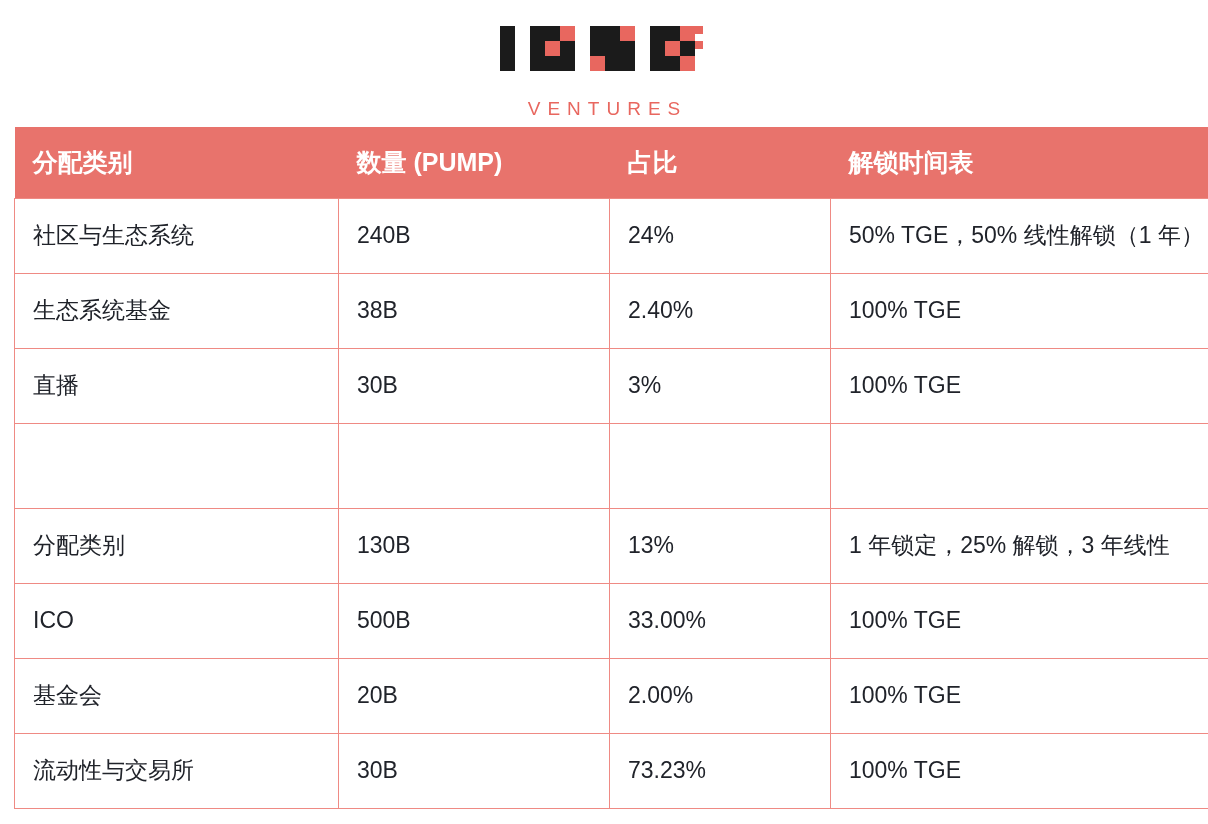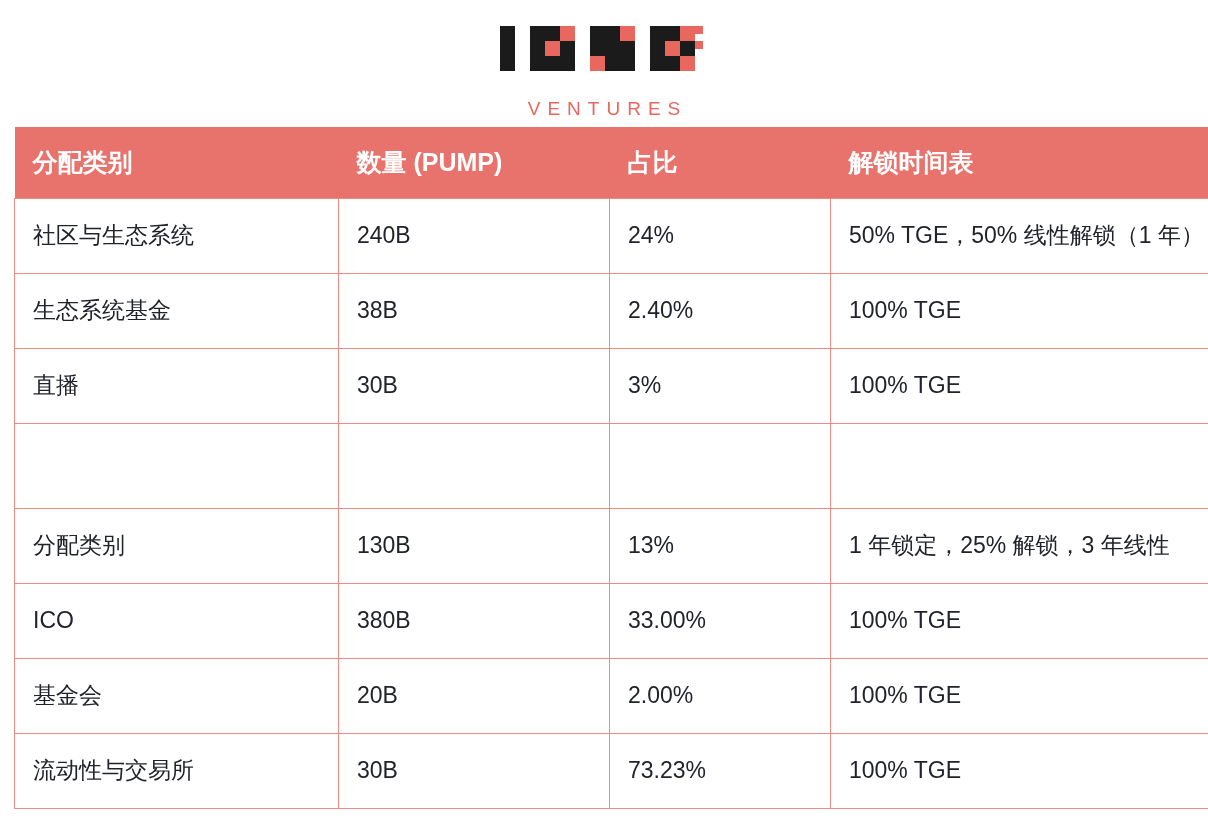--- a/index.html
+++ b/index.html
@@ -174,21 +174,21 @@
           <td></td>
         </tr>
         <tr>
           <td>分配类别</td>
           <td>130B</td>
           <td>13%</td>
           <td>1 年锁定，25% 解锁，3 年线性</td>
         </tr>
         <tr>
           <td>ICO</td>
-          <td>380B</td>
+          <td>500B</td>
           <td>33.00%</td>
           <td>100% TGE</td>
         </tr>
         <tr>
           <td>基金会</td>
           <td>20B</td>
           <td>2.00%</td>
           <td>100% TGE</td>
         </tr>
         <tr>

